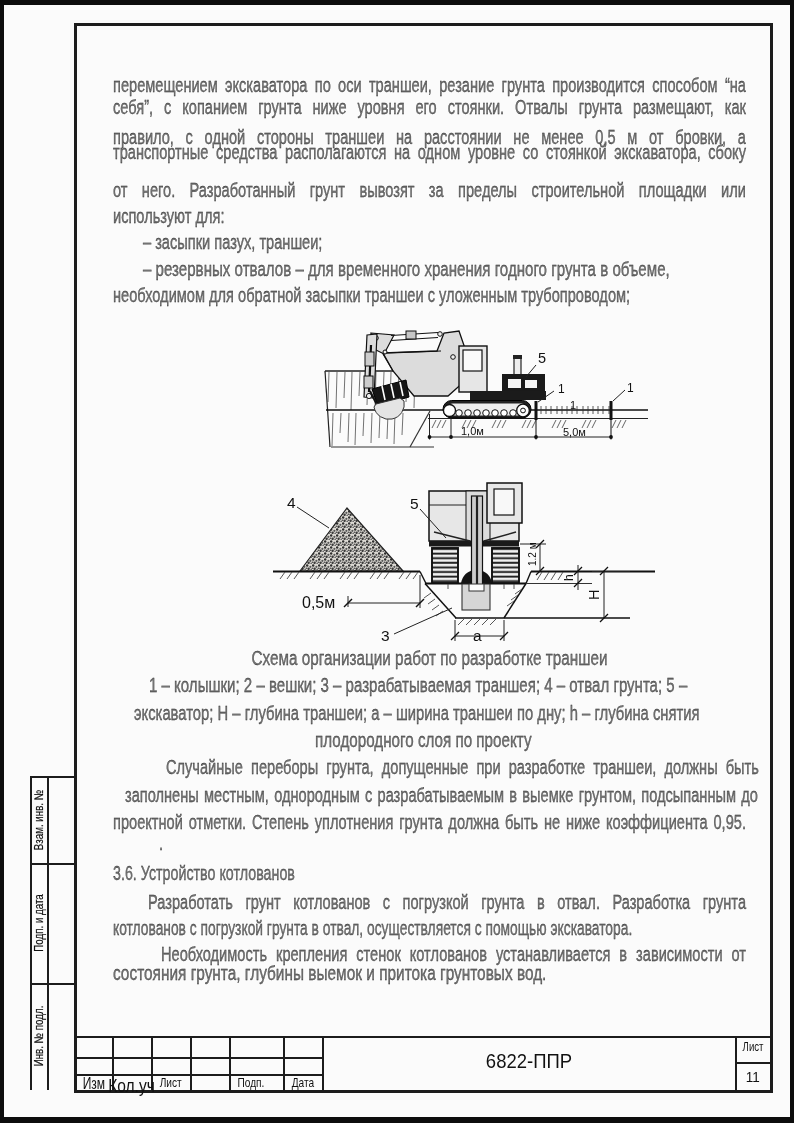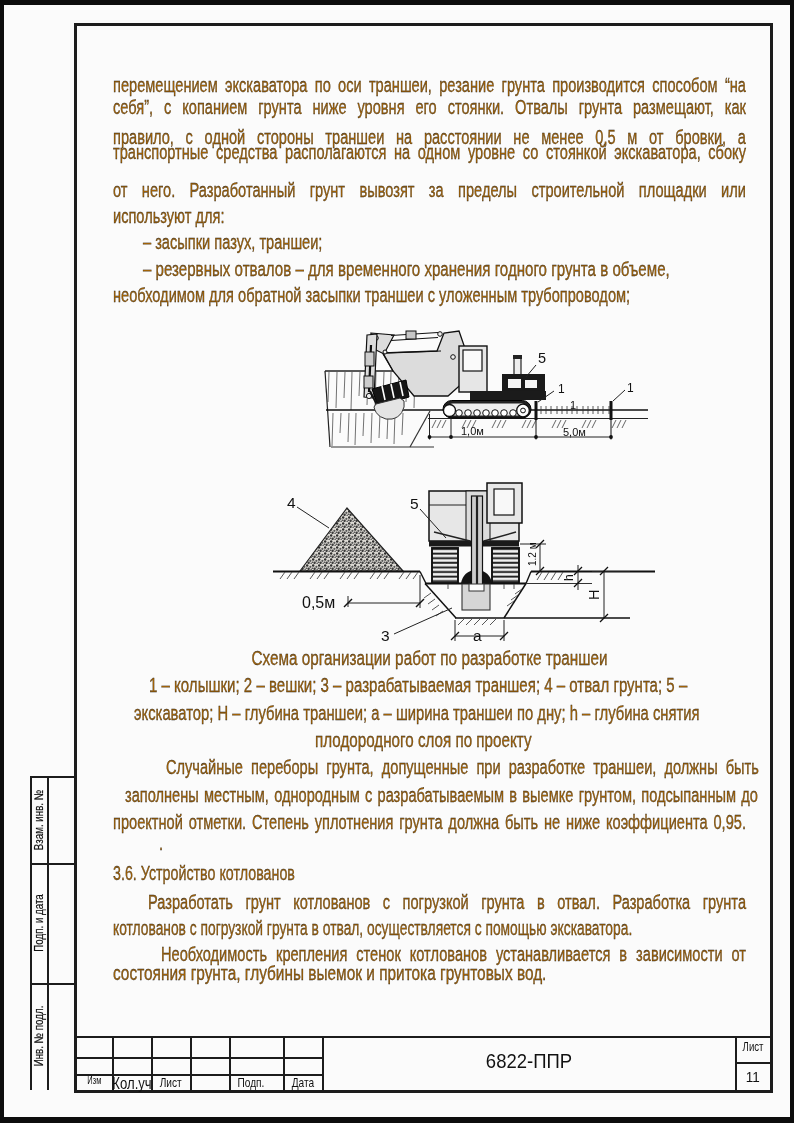--- a/index.html
+++ b/index.html
@@ -1,19 +1,19 @@
 <!DOCTYPE html>
 <html><head><meta charset="utf-8">
 <style>
 * { margin:0; padding:0; box-sizing:border-box; }
 html,body { width:794px; height:1123px; }
 body { position:relative; background:#fbfbfb; font-family:"Liberation Sans",sans-serif; overflow:hidden; }
 .bd { position:absolute; background:#0d0d0d; }
 .hl,.vl { position:absolute; background:#1c1c1c; }
-.jl,.ll { position:absolute; height:26px; color:#a16207; -webkit-text-stroke:0.3px #1f1f1f; }
+.jl,.ll { position:absolute; height:26px; color:#737373; -webkit-text-stroke:0.3px #1f1f1f; }
 .ji { display:flex; justify-content:space-between; transform:scaleX(0.73); transform-origin:0 50%; line-height:26px; white-space:nowrap; }
 .ji i { font-style:normal; }
 .li { transform:scaleX(0.73); transform-origin:0 50%; line-height:26px; white-space:nowrap; }
 .ci { transform:scaleX(0.73); transform-origin:0 50%; line-height:26px; white-space:nowrap; text-align:center; }
 .b { font-weight:normal; }
 .tb { position:absolute; display:flex; justify-content:center; color:#111; }
 .tb span { white-space:nowrap; }
 .vt { position:absolute; font-size:12.5px; color:#111; white-space:nowrap; transform:translate(-50%,-50%) rotate(-90deg) scaleX(0.78); -webkit-text-stroke:0.2px #111; }
 .fg { position:absolute; }
 svg text { font-family:"Liberation Sans",sans-serif; fill:#111; }
@@ -217,24 +217,24 @@
       <i>котлованов</i>
       <i>устанавливается</i>
       <i>в</i>
       <i>зависимости</i>
       <i>от</i>
     </div>
   </div>
 <div class="ll " style="left:113px;top:960px">
     <div class="li" style="font-size:20px;transform:scaleX(0.77);">состояния грунта, глубины выемок и притока грунтовых вод.</div>
   </div>
-<div class="tb" style="left:76px;top:1075px;width:36px;font-size:10px">
+<div class="tb" style="left:76px;top:1075px;width:36px;font-size:16px">
     <span style="transform:scaleX(0.75)">Изм</span>
   </div>
-<div class="tb" style="left:112px;top:1075px;width:39px;font-size:16px">
+<div class="tb" style="left:112px;top:1075px;width:39px;font-size:19px">
     <span style="transform:scaleX(0.82)">Кол.уч</span>
   </div>
 <div class="tb" style="left:151px;top:1075px;width:39px;font-size:13.5px">
     <span style="transform:scaleX(0.75)">Лист</span>
   </div>
 <div class="tb" style="left:190px;top:1132px;width:39px;font-size:13.5px">
     <span style="transform:scaleX(0.8)">№ док</span>
   </div>
 <div class="tb" style="left:229px;top:1075px;width:44px;font-size:13.5px">
     <span style="transform:scaleX(0.75)">Подп.</span>

